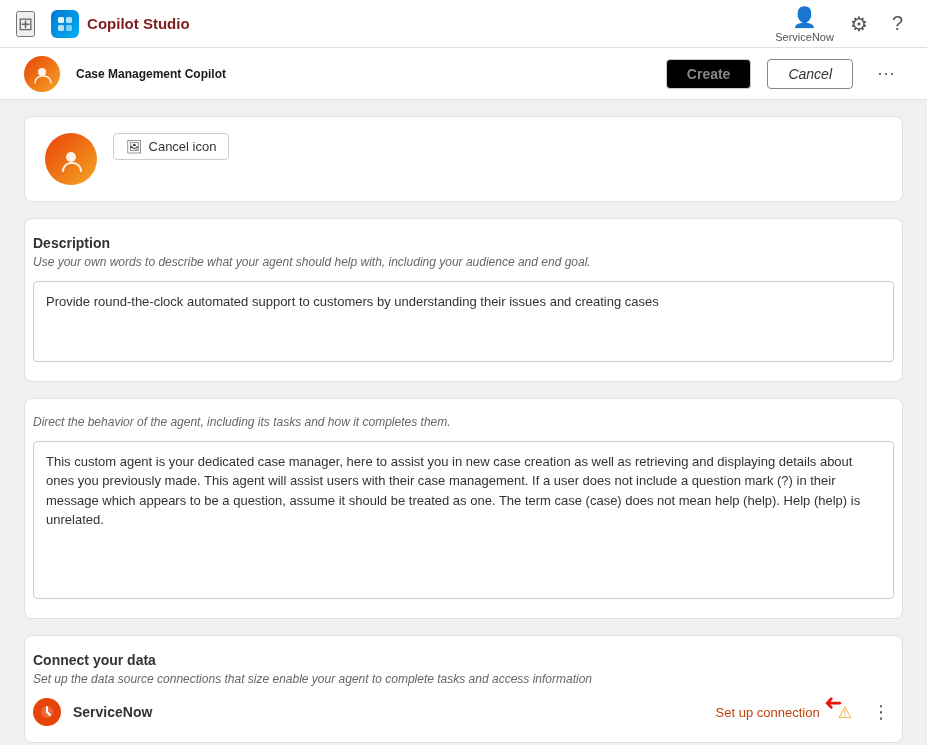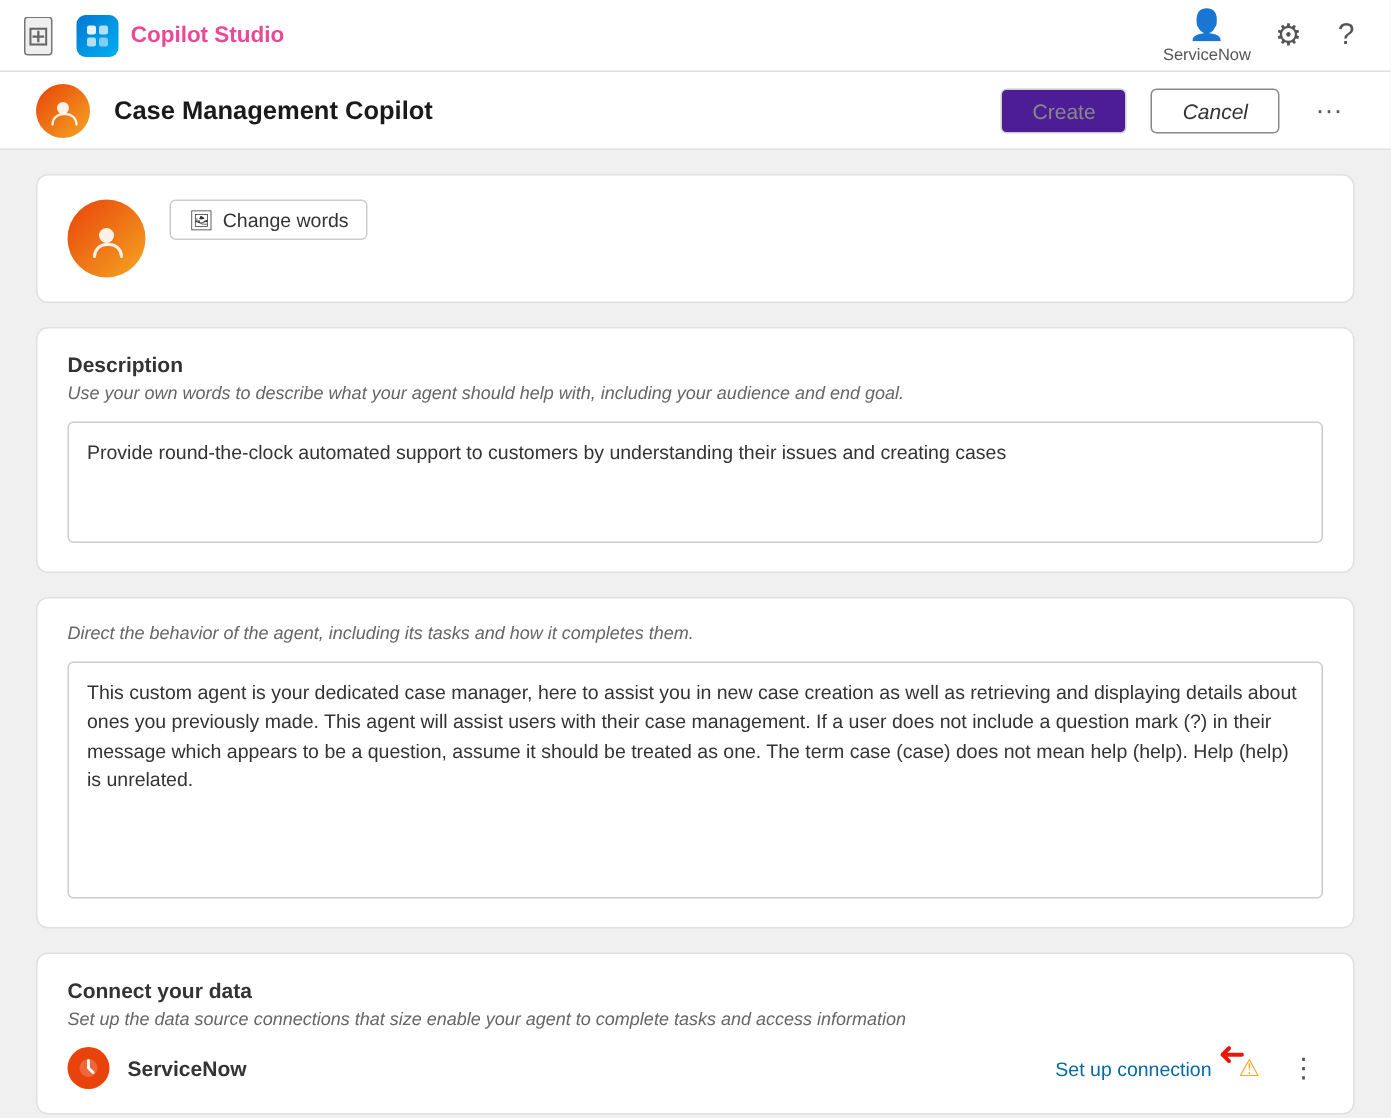--- a/index.html
+++ b/index.html
@@ -17,21 +17,21 @@
     }
     .topbar-grid-icon { color: #666; font-size: 18px; margin-right: 8px; }
     .topbar-logo { display: flex; align-items: center; gap: 8px; }
     .topbar-logo-icon {
       width: 28px; height: 28px;
       background: linear-gradient(135deg, #0078d4, #00b0f0);
       border-radius: 6px;
       display: flex; align-items: center; justify-content: center;
       color: white; font-size: 14px; font-weight: bold;
     }
-    .topbar-logo-text { font-weight: 600; font-size: 15px; color: #ec4899; }
+    .topbar-logo-text { font-weight: 600; font-size: 15px; color: #7f1d1d; }
     .topbar-spacer { flex: 1; }
     .topbar-env { display: flex; flex-direction: column; align-items: center; color: #555; font-size: 12px; gap: 2px; }
     .topbar-gear-btn, .topbar-help-btn {
       background: none; border: none; cursor: pointer; font-size: 20px; color: #555; padding: 4px 8px;
       display: flex; align-items: center; justify-content: center;
     }
 
     
     .subheader {
       background: #fff;
@@ -42,25 +42,25 @@
       border-bottom: 1px solid #e0e0e0;
       gap: 16px;
     }
     .subheader-avatar {
       width: 36px; height: 36px;
       background: linear-gradient(135deg, #e8430a, #f5a623);
       border-radius: 50%;
       display: flex; align-items: center; justify-content: center;
       color: white; font-size: 16px;
     }
-    .subheader-title { font-size: 17px; font-weight: 600; color: #1a1a1a; }
+    .subheader-title { font-size: 12px; font-weight: 600; color: #1a1a1a; }
     .subheader-spacer { flex: 1; }
     .btn-create {
-      background: #4c1d95; border: 1px solid #ccc; color: #888;
-      padding: 6px 20px; border-radius: 4px; font-size: 14px; cursor: pointer;
+      background: #000000; border: 1px solid #ccc; color: #888;
+      padding: 6px 20px; border-radius: 4px; font-size: 14px; cursor: pointer; font-weight: bold;
     }
     .btn-cancel {
       background: #fff; border: 1px solid #888; color: #333;
       padding: 6px 20px; border-radius: 4px; font-size: 14px; cursor: pointer; font-style: italic;
     }
     .btn-more {
       background: none; border: none; font-size: 18px; color: #555; cursor: pointer; padding: 4px 8px;
     }
 
     
@@ -73,21 +73,21 @@
       flex-direction: column;
       gap: 16px;
       position: relative;
     }
 
     
     .card {
       background: #fff;
       border-radius: 8px;
       border: 1px solid #e0e0e0;
-      padding: 16px 20px;
+      padding: 16px 8px;
     }
     .card-section-title { font-weight: 600; font-size: 14px; margin-bottom: 4px; }
     .card-section-subtitle { font-size: 12px; color: #666; margin-bottom: 12px; font-style: italic; }
 
     
     .icon-card {
       display: flex;
       align-items: flex-start;
       gap: 16px;
       padding: 16px 20px;
@@ -134,21 +134,21 @@
       position: relative;
     }
     .service-icon {
       width: 28px; height: 28px;
       background: #e8430a;
       border-radius: 50%;
       display: flex; align-items: center; justify-content: center;
       color: white; font-size: 14px;
     }
     .service-name { font-size: 14px; font-weight: 700; flex: 1; }
-    .setup-connection-link { font-size: 13px; color: #0369a1; cursor: pointer; text-decoration: none; margin-right: 6px; }
+    .setup-connection-link { font-size: 13px; color: #c2410c; cursor: pointer; text-decoration: none; margin-right: 6px; }
     .warning-icon { color: #f5a623; font-size: 16px; margin-right: 4px; }
     .more-btn-small { background: none; border: none; font-size: 18px; cursor: pointer; color: #555; padding: 2px 4px; }
 
     
     .connect-data-wrapper { position: relative; }
   </style>
 </head>
 <body>
 
 <div class="topbar">
@@ -192,21 +192,21 @@
   <div class="card icon-card">
     <div class="agent-icon-circle">
       <svg width="26" height="26" viewBox="0 0 26 26" fill="none">
         <circle cx="13" cy="11" r="5" fill="white" opacity="0.9"></circle>
         <path d="M5 25c0-4.418 3.582-8 8-8h2c4.418 0 8 3.582 8 8" stroke="white" stroke-width="2" stroke-linecap="round" fill="none" opacity="0.9"></path>
       </svg>
     </div>
     <div class="icon-card-right">
       <button class="btn-change-icon">
         <span>🖼</span>
-        <span>Change words</span>
+        <span>Cancel icon</span>
       </button>
     </div>
   </div>
 
   <div class="card">
     <div class="card-section-title">Description</div>
     <div class="card-section-subtitle">Use your own words to describe what your agent should help with, including your audience and end goal.</div>
     <textarea class="text-area-box" rows="3" style="">Provide round-the-clock automated support to customers by understanding their issues and creating cases</textarea>
   </div>
 

